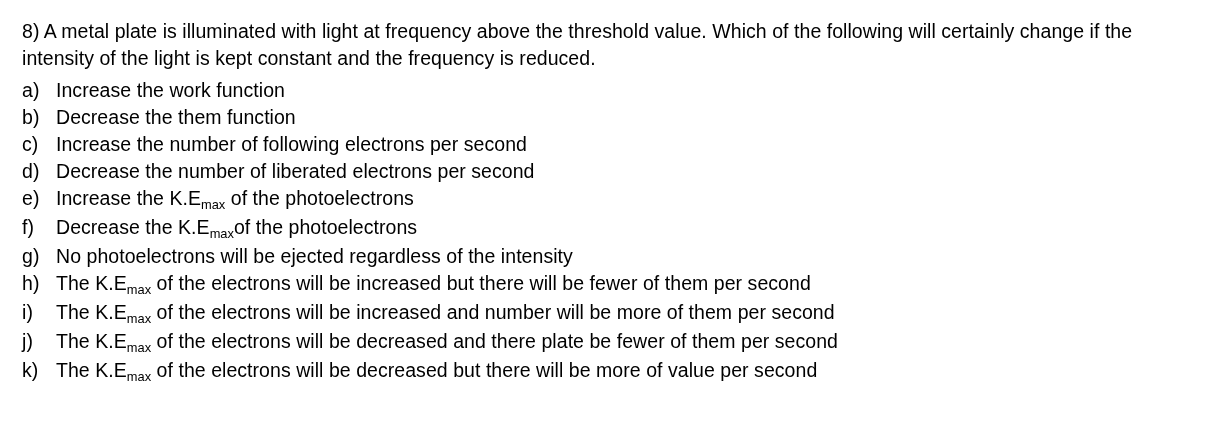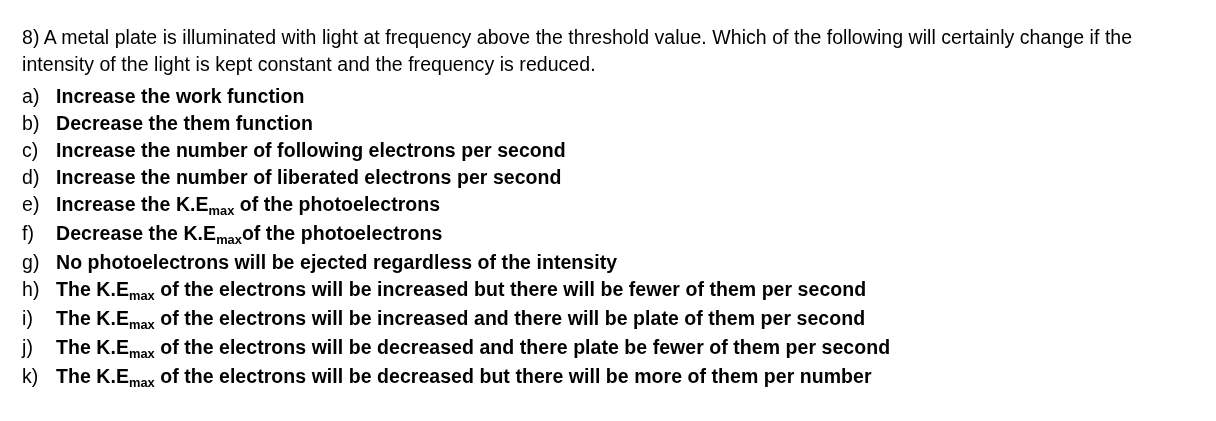--- a/index.html
+++ b/index.html
@@ -8,21 +8,21 @@
     background: #ffffff;
   }
   body {
     width: 1216px;
     height: 421px;
     font-family: "Liberation Sans", sans-serif;
     color: #000000;
     overflow: hidden;
   }
   .page {
-    padding: 24px 14px 0 22px;
+    padding: 18px 14px 0 22px;
     box-sizing: border-box;
   }
   .question-stem {
     font-size: 19.5px;
     line-height: 27px;
     letter-spacing: 0.05px;
   }
   .options {
     margin-top: 5px;
   }
@@ -33,21 +33,20 @@
     line-height: 27px;
     letter-spacing: 0.05px;
   }
   .option-label {
     width: 34px;
     flex: 0 0 34px;
   }
   .option-text {
     flex: 1 1 auto;
     white-space: pre-wrap;
-    font-weight: bold;
   }
   sub {
     font-size: 0.66em;
     vertical-align: baseline;
     position: relative;
     top: 0.32em;
     letter-spacing: 0;
     margin-top: 24px;
   }
 </style>
@@ -70,21 +69,21 @@
       <span class="option-text">Decrease the them function</span>
     </div>
 
     <div class="option-row">
       <span class="option-label">c)</span>
       <span class="option-text">Increase the number of following electrons per second</span>
     </div>
 
     <div class="option-row">
       <span class="option-label">d)</span>
-      <span class="option-text">Increase the number of liberated electrons per second</span>
+      <span class="option-text">Decrease the number of liberated electrons per second</span>
     </div>
 
     <div class="option-row">
       <span class="option-label">e)</span>
       <span class="option-text"><span>Increase the K.E</span><sub>max</sub><span> of the photoelectrons</span></span>
     </div>
 
     <div class="option-row">
       <span class="option-label">f)</span>
       <span class="option-text"><span>Decrease the K.E</span><sub>max</sub><span>of the photoelectrons</span></span>
@@ -95,27 +94,27 @@
       <span class="option-text">No photoelectrons will be ejected regardless of the intensity</span>
     </div>
 
     <div class="option-row">
       <span class="option-label">h)</span>
       <span class="option-text"><span>The K.E</span><sub>max</sub><span> of the electrons will be increased but there will be fewer of them per second</span></span>
     </div>
 
     <div class="option-row">
       <span class="option-label">i)</span>
-      <span class="option-text"><span>The K.E</span><sub>max</sub><span> of the electrons will be increased and there will be plate of them per second</span></span>
+      <span class="option-text"><span>The K.E</span><sub>max</sub><span> of the electrons will be increased and number will be more of them per second</span></span>
     </div>
 
     <div class="option-row">
       <span class="option-label">j)</span>
       <span class="option-text"><span>The K.E</span><sub>max</sub><span> of the electrons will be decreased and there plate be fewer of them per second</span></span>
     </div>
 
     <div class="option-row">
       <span class="option-label">k)</span>
-      <span class="option-text"><span>The K.E</span><sub>max</sub><span> of the electrons will be decreased but there will be more of them per number</span></span>
+      <span class="option-text"><span>The K.E</span><sub>max</sub><span> of the electrons will be decreased but there will be more of value per second</span></span>
     </div>
 
   </div>
 </div>
 
 </body></html>

